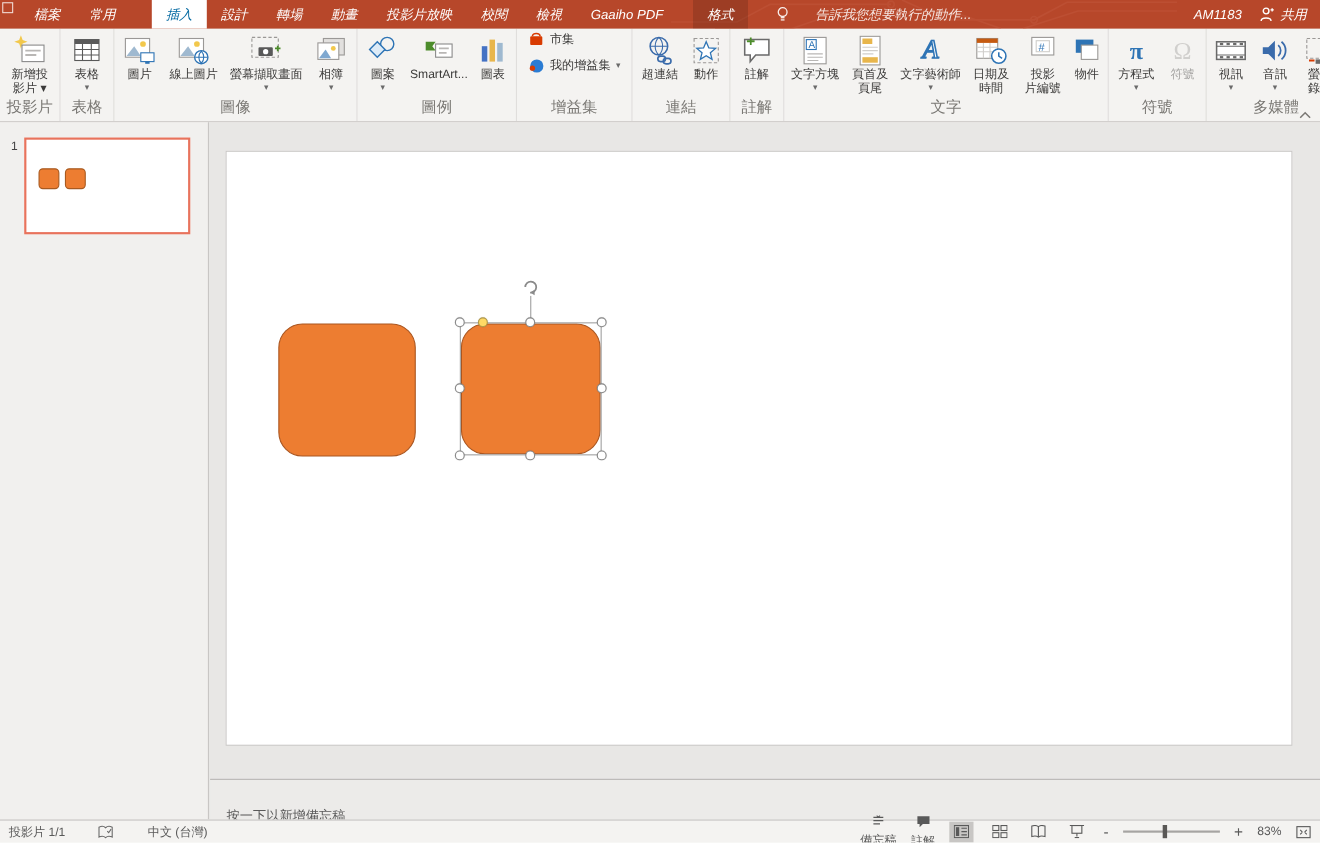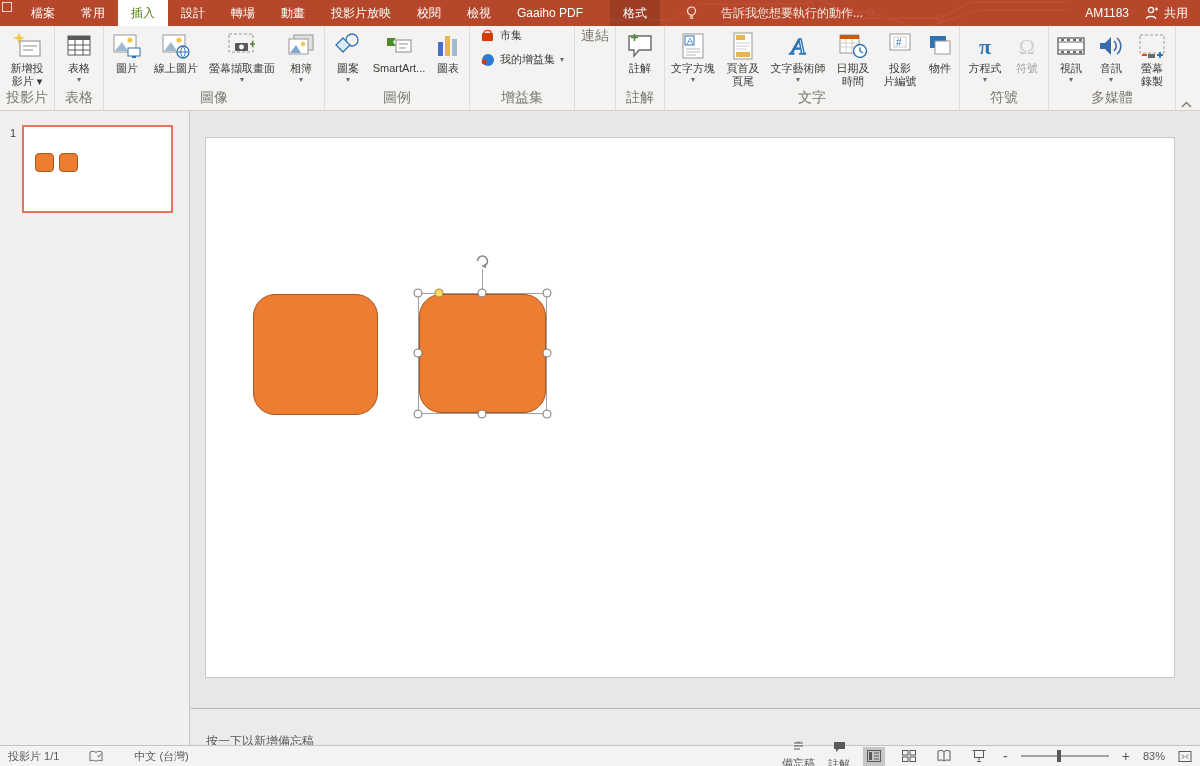--- a/index.html
+++ b/index.html
@@ -2,26 +2,26 @@
 <html><head>
 <meta charset="utf-8">
 <style>
   * { margin:0; padding:0; box-sizing:border-box; }
   html,body { width:1200px; height:766px; overflow:hidden;
     font-family:"Liberation Sans","DejaVu Sans",sans-serif; }
   .app { position:relative; width:1200px; height:766px; background:#E8E7E5; }
 
   
   .titlebar { position:absolute; top:0; left:0; right:0; height:26px;
-    background:#B7472A; display:flex; align-items:stretch; color:#fff; z-index:30; }
+    background:#B7472A; display:flex; align-items:stretch; color:#fff; z-index:30;font-style:italic; }
   .circuit { position:absolute; right:130px; top:0; height:26px; width:460px; opacity:.55; pointer-events:none; }
   .corner-ico { width:10px; height:10px; margin:2px 0 0 2px; border:1px solid rgba(255,255,255,.8); align-self:flex-start; }
   .tabs { display:flex; align-items:stretch; margin-left:6px; }
   .tab { padding:0 13px; font-size:12px; line-height:26px; cursor:default; white-space:nowrap; position:relative; }
-  .tab.active { background:#fff; color:#4d7c0f; }
+  .tab.active { background:#fff; color:#0369a1;margin-left:20px; }
   .tab.contextual { background:rgba(0,0,0,.14); margin-left:14px; }
   .tellme { display:flex; align-items:center; gap:24px; margin-left:26px; font-size:12px; color:rgba(255,255,255,.85); position:relative; }
   .tb-right { margin-left:auto; display:flex; align-items:center; gap:16px; padding-right:12px; font-size:12px; position:relative; }
   .share { display:flex; align-items:center; gap:5px; }
 
   
   .ribbon { position:absolute; top:26px; left:0; right:0; height:85px;
     background:#F4F3F1; border-bottom:1px solid #D2CFCD; display:flex; align-items:stretch; z-index:20; }
   .rgroup { display:flex; flex-direction:column; border-right:1px solid #E0DEDC; padding:0 2px; }
   .rbtns { flex:1; display:flex; align-items:flex-start; justify-content:center; padding-top:2px; }
@@ -273,20 +273,42 @@
             </svg>
             <span>我的增益集</span>
             <span class="caret">▾</span>
           </div>
         </div>
       </div>
       <div class="rlabel">增益集</div>
     </div>
 
     <div class="rgroup">
+      <div class="rbtns">
+        <div class="bigbtn" style="width:46px">
+          <span class="ic">
+            <svg width="28" height="28" viewBox="0 0 28 28">
+              <circle cx="13" cy="10" r="8" fill="none" stroke="#3A6BAB" stroke-width="1.4"></circle>
+              <path d="M5 10 h16 M13 2 c-4.5 4 -4.5 12 0 16 M13 2 c4.5 4 4.5 12 0 16" fill="none" stroke="#3A6BAB"></path>
+              <rect x="12" y="19" width="7" height="5" rx="2.5" fill="none" stroke="#3A6BAB" stroke-width="1.5"></rect>
+              <rect x="17" y="21" width="7" height="5" rx="2.5" fill="none" stroke="#3A6BAB" stroke-width="1.5"></rect>
+            </svg>
+            </span>
+          <span class="biglabel">超連結</span>
+        </div>
+        <div class="bigbtn" style="width:38px">
+          <span class="ic">
+            <svg width="26" height="26" viewBox="0 0 26 26">
+              <rect x="2" y="2" width="22" height="22" fill="none" stroke="#9a9896" stroke-dasharray="3 2"></rect>
+              <path d="M13 5 L15.4 10.6 L21.5 11 L16.8 15 L18.3 21 L13 17.7 L7.7 21 L9.2 15 L4.5 11 L10.6 10.6 Z" fill="#fff" stroke="#2E74B5" stroke-width="1.2"></path>
+            </svg>
+            </span>
+          <span class="biglabel">動作</span>
+        </div>
+      </div>
       <div class="rlabel">連結</div>
     </div>
 
     <div class="rgroup">
       <div class="rbtns">
         <div class="bigbtn" style="width:44px">
           <span class="ic">
             <svg width="28" height="28" viewBox="0 0 28 28">
               <path d="M3 4 h22 v14 h-12 l-5 6 v-6 h-5 Z" fill="#fff" stroke="#6a6a6a" stroke-width="1.4"></path>
               <path d="M5 1.5 h7 M8.5 -2 v7" transform="translate(0,4)" stroke="#4C8C2B" stroke-width="1.6"></path>

